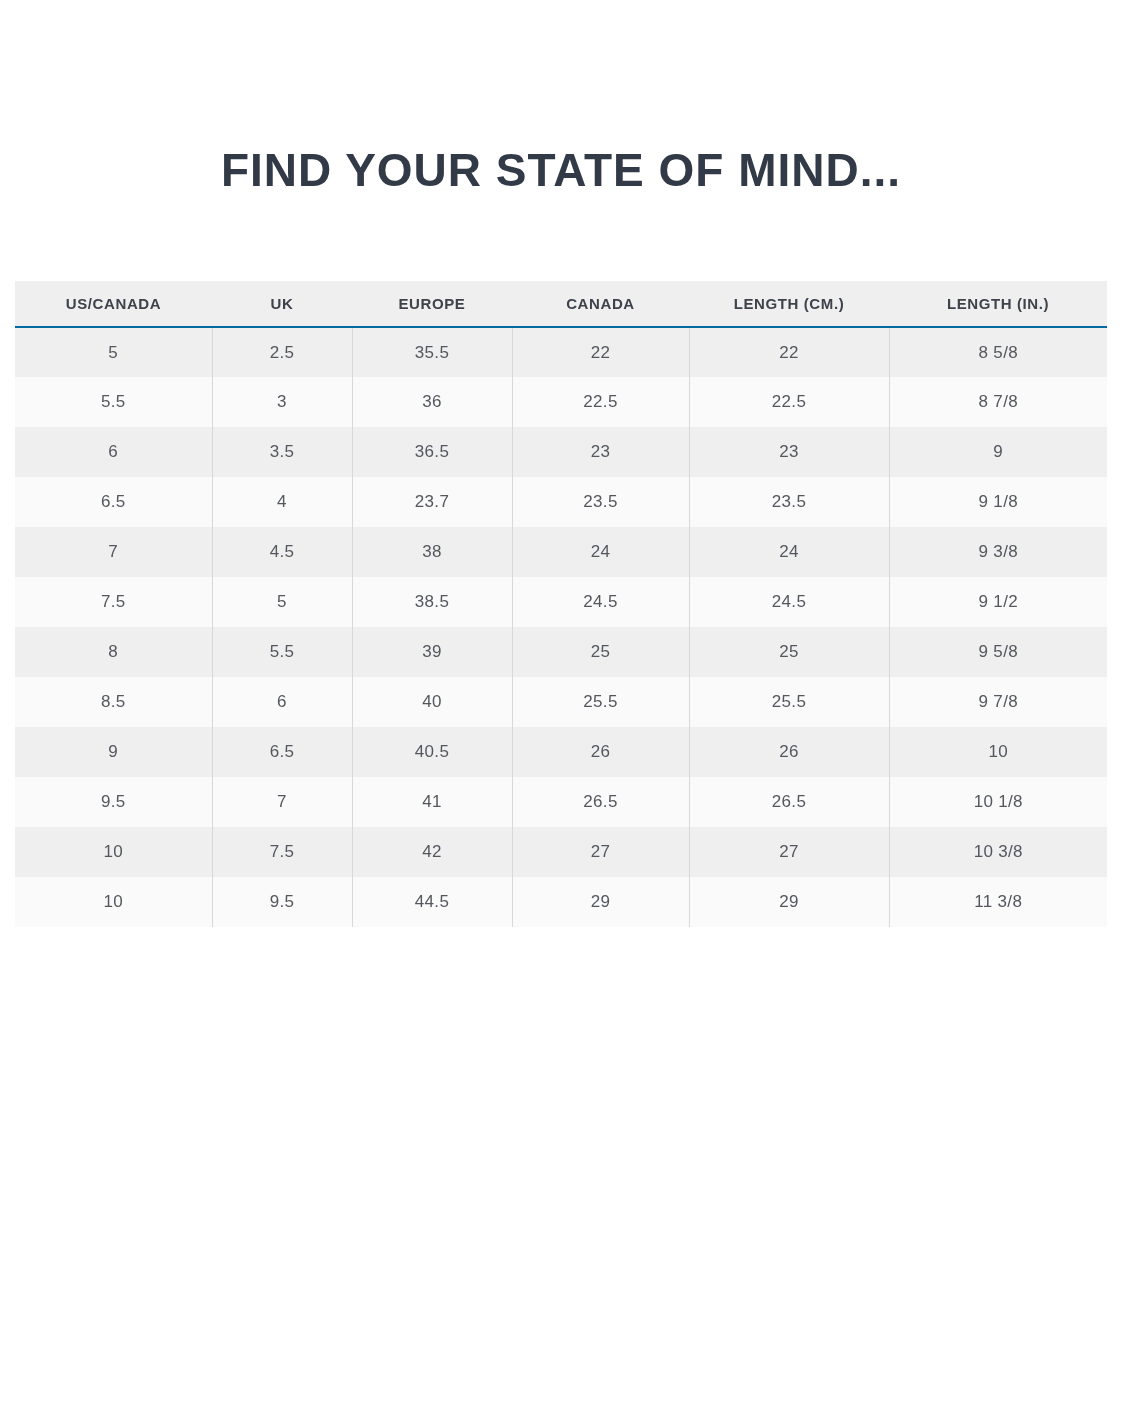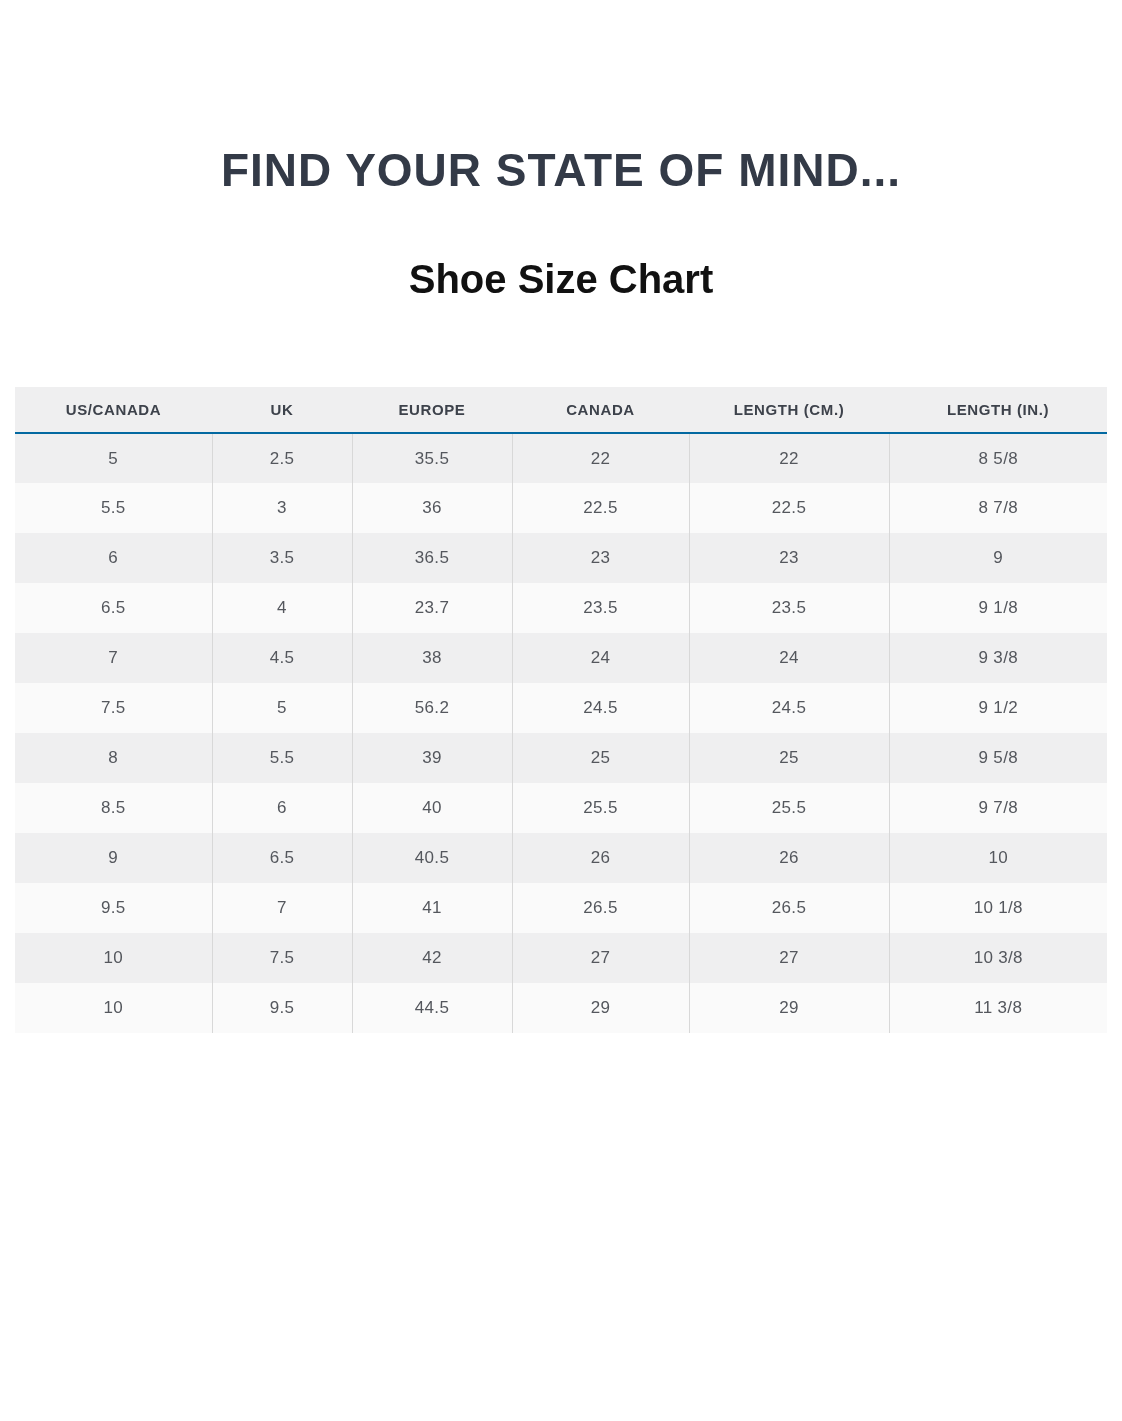--- a/index.html
+++ b/index.html
@@ -86,21 +86,20 @@
   table.size-table tbody tr:nth-child(odd) { background: var(--row-bg); }
   table.size-table tbody tr:nth-child(even) { background: var(--row-alt-bg); }
 </style>
 </head>
 <body>
 
 <div class="page">
 
   <h1 class="page-title">FIND YOUR STATE OF MIND...</h1>
 
-  <h2 class="page-subtitle">Shoe Size Chart</h2>
 
 
   <div class="table-wrap">
     <table class="size-table">
       <colgroup>
         <col style="width:197px">
         <col style="width:140px">
         <col style="width:160px">
         <col style="width:177px">
         <col style="width:200px">
@@ -153,21 +152,21 @@
             <td>7</td>
             <td>4.5</td>
             <td>38</td>
             <td>24</td>
             <td>24</td>
             <td>9 3/8</td>
           </tr>
           <tr>
             <td>7.5</td>
             <td>5</td>
-            <td>56.2</td>
+            <td>38.5</td>
             <td>24.5</td>
             <td>24.5</td>
             <td>9 1/2</td>
           </tr>
           <tr>
             <td>8</td>
             <td>5.5</td>
             <td>39</td>
             <td>25</td>
             <td>25</td>

